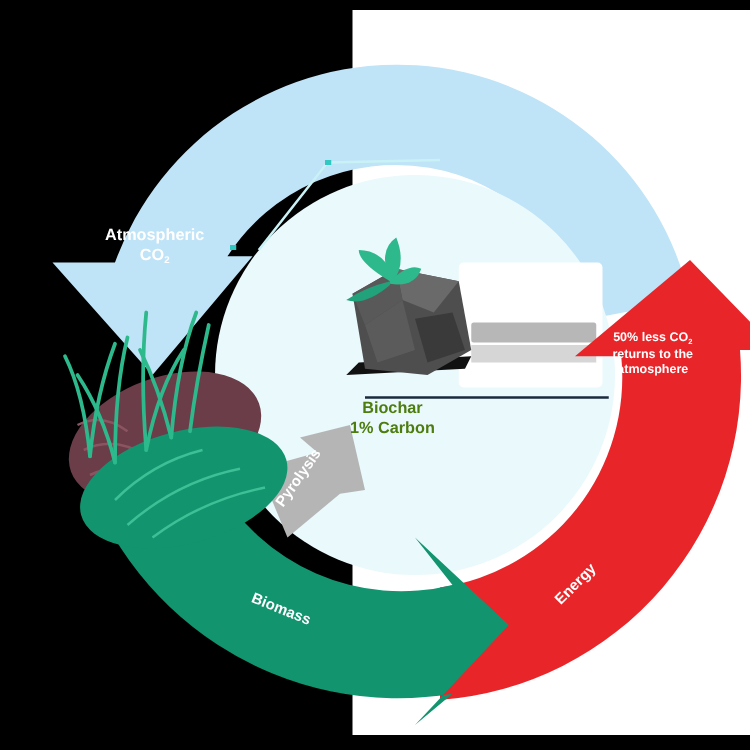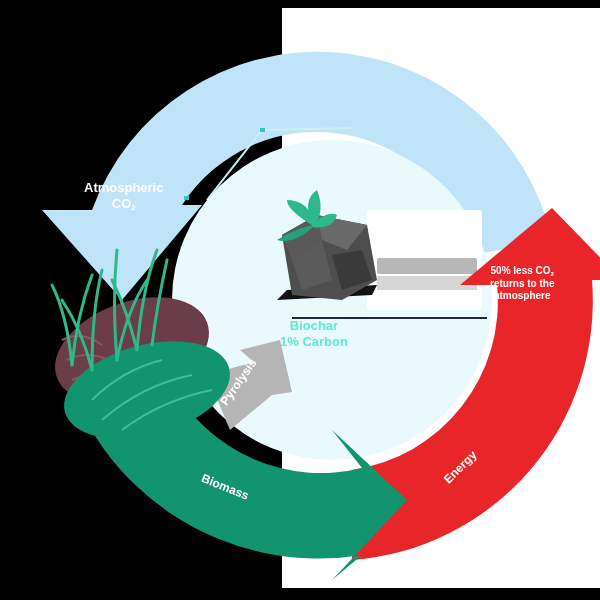--- a/index.html
+++ b/index.html
@@ -11,21 +11,21 @@
     }
     #stage { position: absolute; left: 0; top: 0; width: 569px; height: 600px; margin-left: 32px; }
     .lbl {
       position: absolute;
       color: #ffffff;
       font-weight: bold;
       text-align: center;
       line-height: 1.2;
       white-space: nowrap;
     }
-    .lbl-dark { color: #5eead4; }
+    .lbl-dark { color: #4d7c0f; }
     sub { font-size: 60%; vertical-align: -2px; }
   </style>
 </head>
 <body>
 
 <div id="stage">
 
   <svg width="600" height="600" viewBox="0 0 600 600" style="position:absolute;left:0;top:0;">
 
     <rect x="250" y="8" width="350" height="580" fill="#ffffff"></rect>

